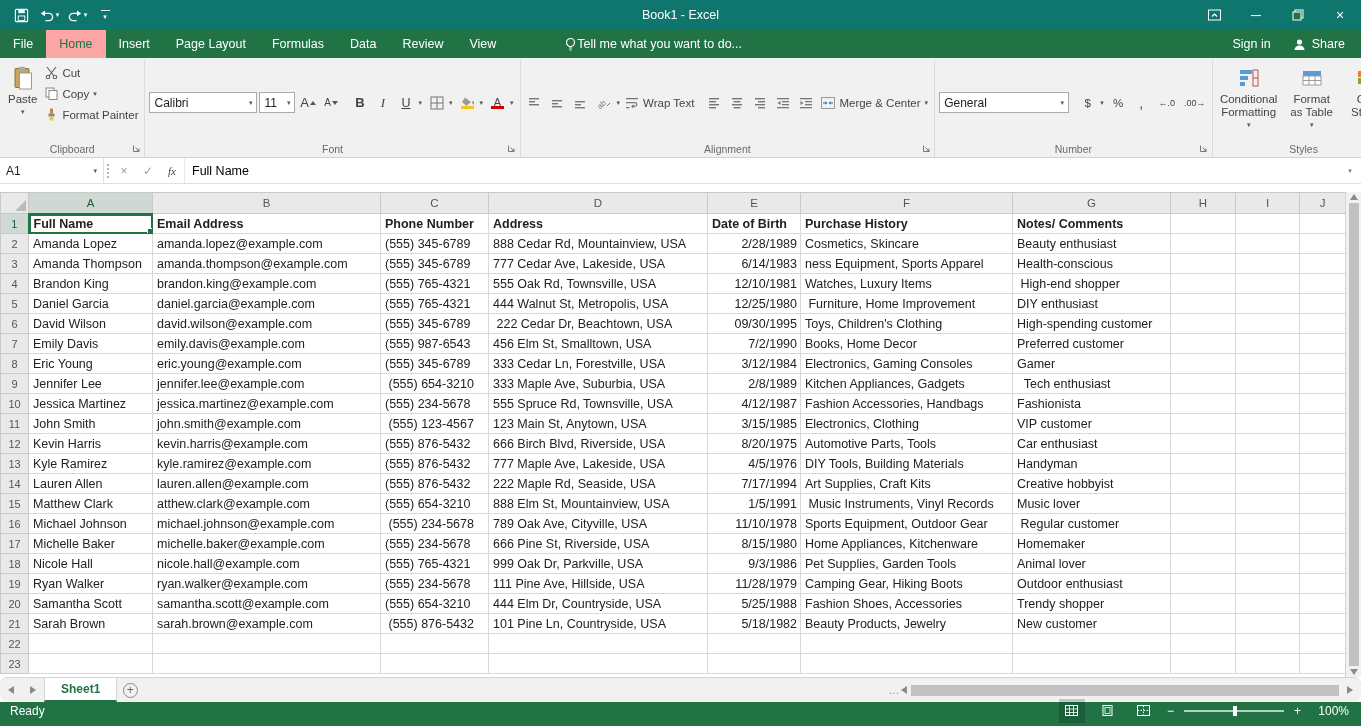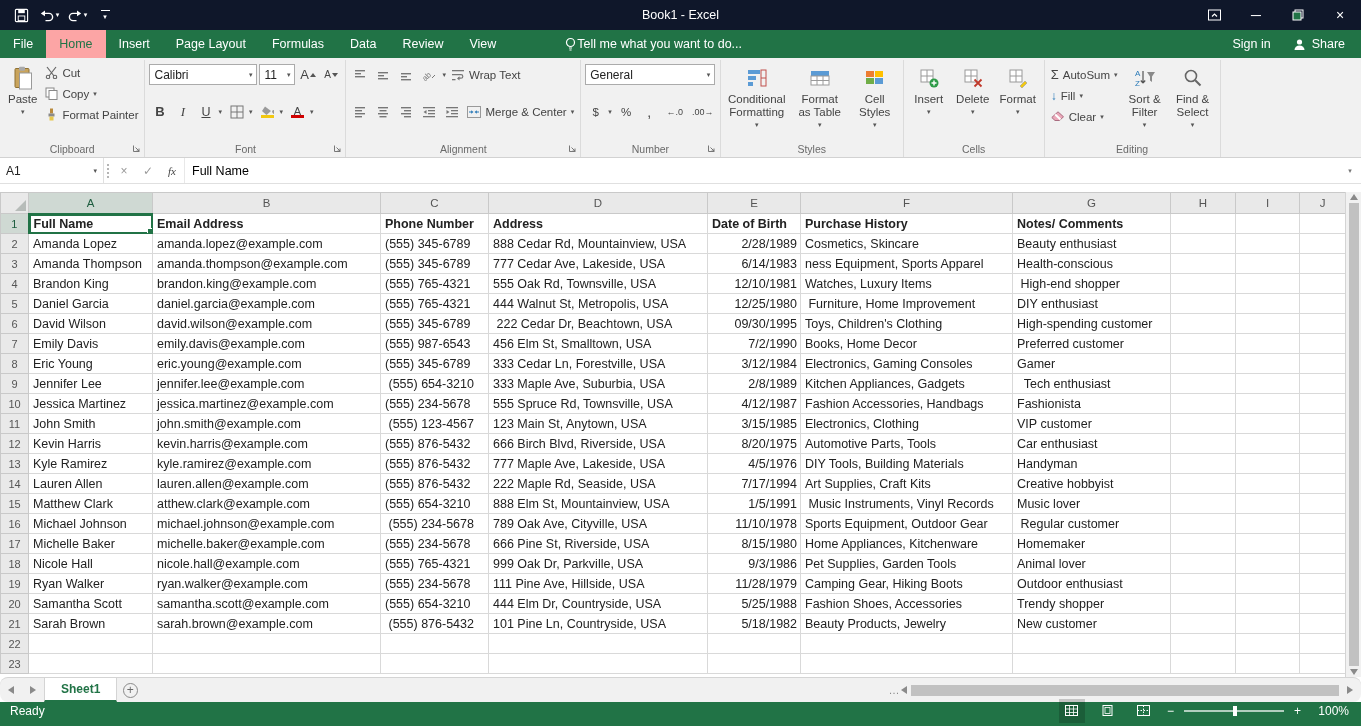--- a/index.html
+++ b/index.html
@@ -1,21 +1,21 @@
 <!DOCTYPE html>
 <html><head>
 <meta charset="utf-8">
 <style>
   * { box-sizing: border-box; margin: 0; padding: 0; }
   html,body { width:1361px; height:726px; overflow:hidden; }
   body { font-family:"Liberation Sans","DejaVu Sans",sans-serif; background:#fff; color:#222; }
   #app { width:1361px; height:726px; display:flex; flex-direction:column; }
 
   
-  .titlebar { height:30px; background:#0f172a; color:#fff; display:flex; align-items:center; position:relative; flex:0 0 30px; }
+  .titlebar { height:30px; background:#0f766e; color:#fff; display:flex; align-items:center; position:relative; flex:0 0 30px; }
   .qat { display:flex; align-items:center; padding-left:8px; gap:2px; z-index:2; }
   .qbtn { height:24px; min-width:26px; display:flex; align-items:center; justify-content:center; gap:1px; }
   .qarr { font-size:7px; color:#fff; }
   .qat-custom { display:flex; flex-direction:column; align-items:center; }
   .qat-custom .bar { width:9px; height:1px; background:#fff; margin-bottom:2px; }
   .wtitle { position:absolute; left:0; right:0; text-align:center; font-size:12.5px; pointer-events:none; }
   .wincontrols { margin-left:auto; display:flex; z-index:2; }
   .wbtn { width:42px; height:30px; display:flex; align-items:center; justify-content:center; font-size:14px; }
 
   
@@ -28,21 +28,21 @@
 
   
   .ribbon { height:100px; flex:0 0 100px; background:#f1f1f1; border-bottom:1px solid #d2d2d2; display:flex; padding-top:2px; font-size:11.5px; color:#444; }
   .group { position:relative; border-right:1px solid #dbdbdb; padding:2px 4px 16px 4px; display:flex; }
   .group-label { position:absolute; left:0; right:0; bottom:2px; text-align:center; font-size:10.5px; color:#6a6a6a; }
   .launcher { position:absolute; right:2px; bottom:3px; width:12px; height:12px; display:flex; align-items:center; justify-content:center; }
   .bigbtn { display:flex; flex-direction:column; align-items:center; justify-content:flex-start; padding:3px 4px; text-align:center; line-height:1.12; gap:2px; }
   .bigbtn .ic { height:26px; display:flex; align-items:center; }
   .arrow { font-size:7px; color:#555; }
   .smallrow { display:flex; align-items:center; gap:4px; height:21px; padding:0 2px; white-space:nowrap; }
-  .rowstack { display:flex; flex-direction:column; gap:16px; padding-top:2px; }
+  .rowstack { display:flex; flex-direction:row; gap:8px; padding-top:2px; }
   .r1, .r2 { display:flex; align-items:center; gap:2px; }
   .combo { background:#fff; border:1px solid #ababab; height:21px; display:flex; align-items:center; justify-content:space-between; padding:0 4px; font-size:12px; color:#222; }
   .combo .caret { font-size:7px; color:#555; margin-left:4px; }
   .iconbtn { min-width:21px; height:21px; display:flex; align-items:center; justify-content:center; }
   .mini-caret { font-size:7px; color:#555; margin:0 2px 0 0; }
   .b-ic { font-weight:bold; font-size:13px; }
   .i-ic { font-style:italic; font-family:"Liberation Serif",serif; font-size:13px; }
   .u-ic { text-decoration:underline; font-size:12.5px; }
   .bigA { font-size:13px; } .smallA { font-size:10px; }
   .tri-up-s { width:0;height:0;border-left:3px solid transparent;border-right:3px solid transparent;border-bottom:4px solid #555; margin-left:1px;}

